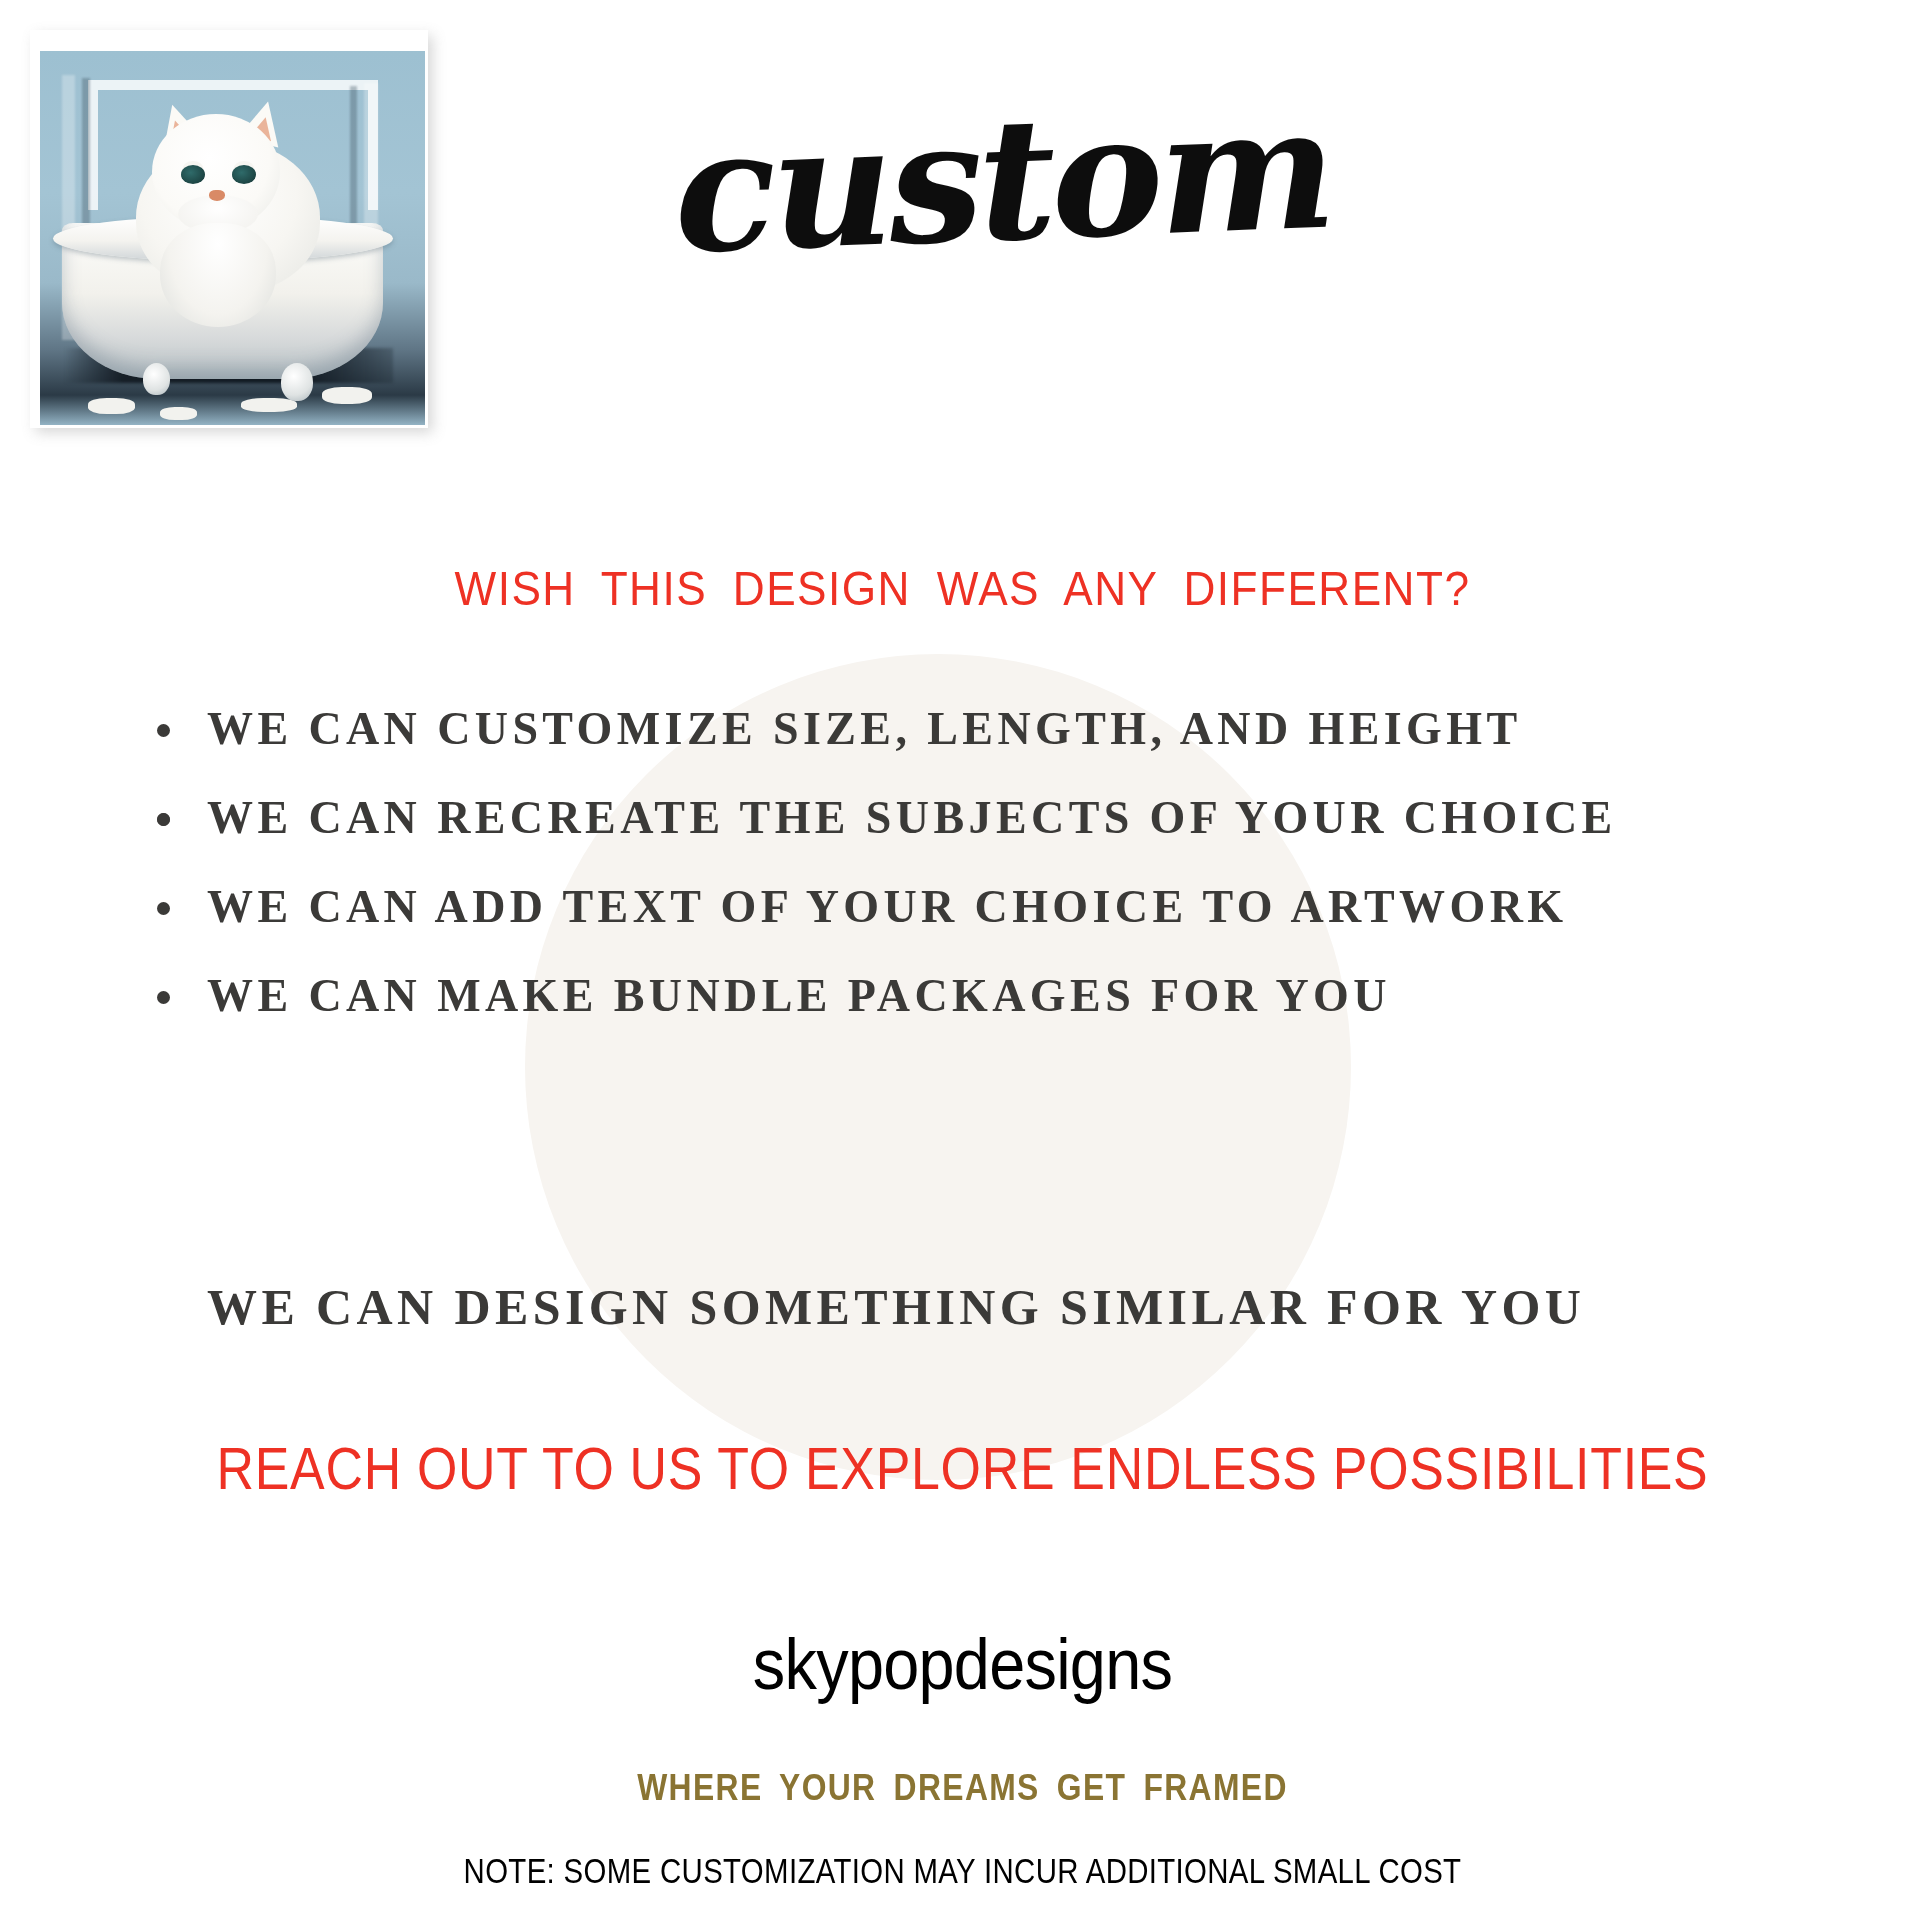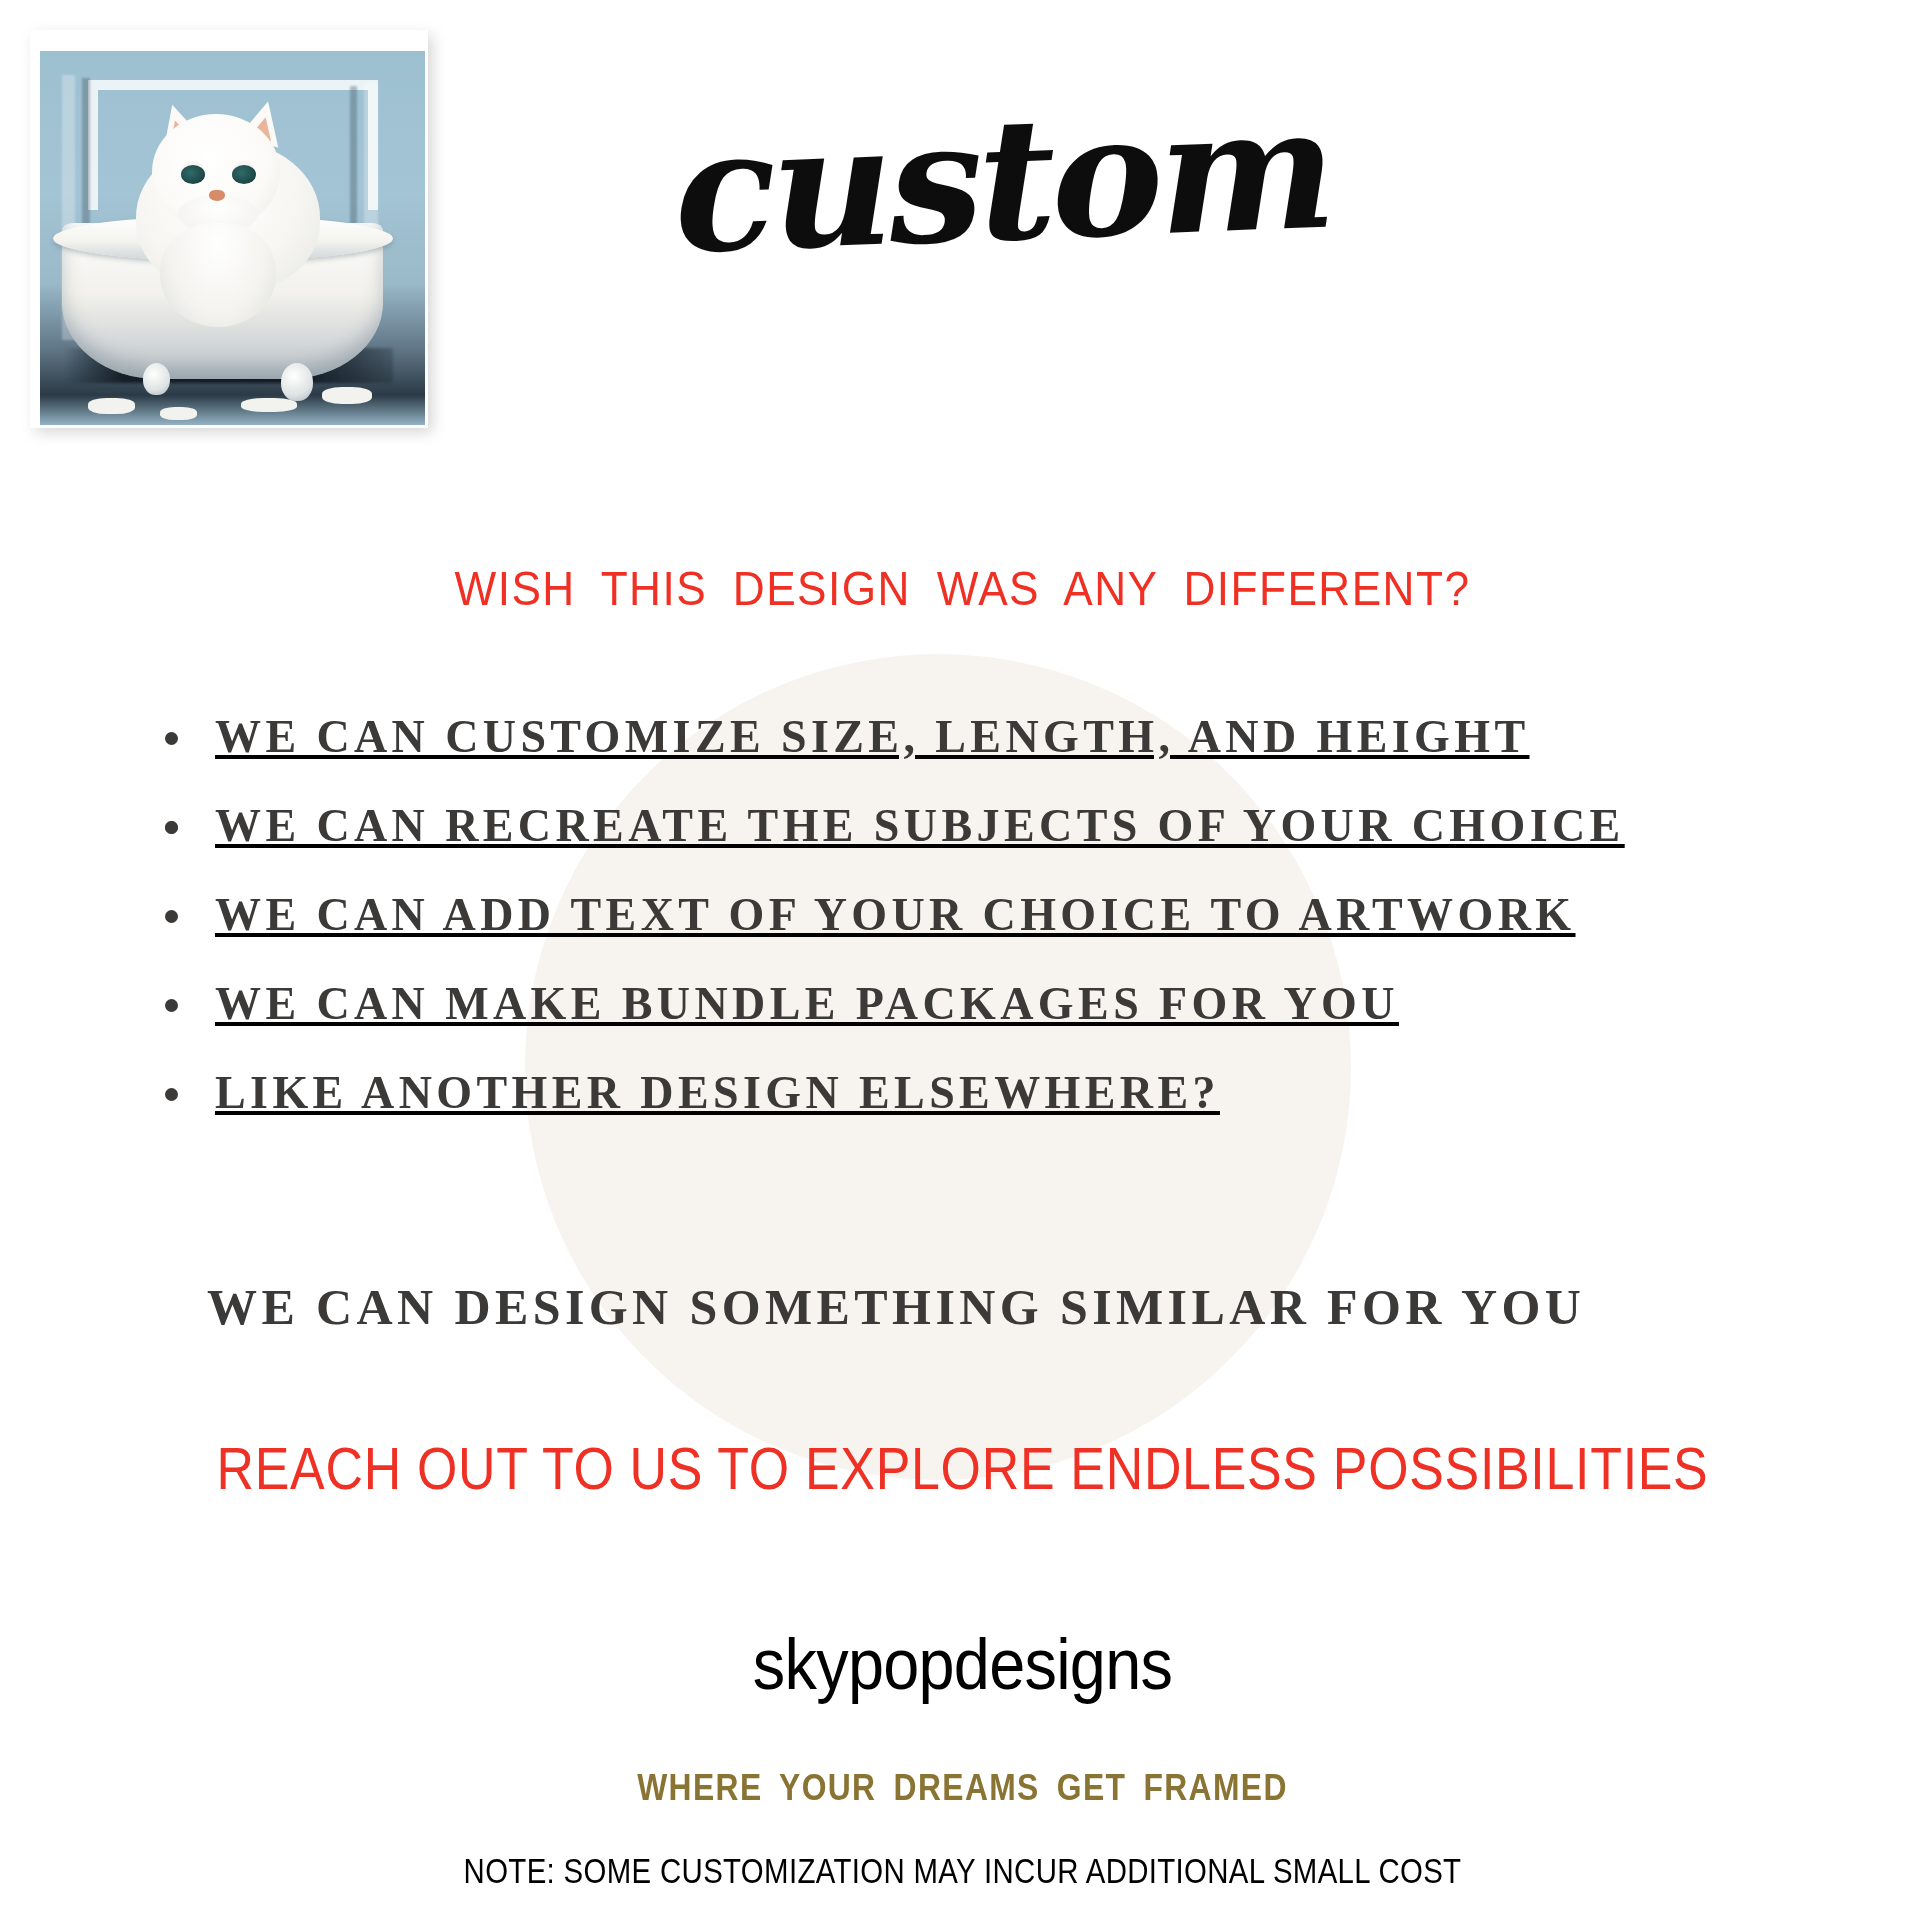--- a/index.html
+++ b/index.html
@@ -251,25 +251,24 @@
     transform: scaleX(0.92);
     z-index: 3;
   }
 
   
   #bullets {
     position: absolute;
     left: 152px;
     top: 706px;
     width: 1660px;
-    margin: 8px;
+    margin: 0;
     padding: 0;
     list-style: none;
     z-index: 3;
-    text-decoration: underline;
   }
   #bullets li {
     position: relative;
     padding-left: 55px;
     margin-bottom: 43px;
     font-family: "Liberation Serif", "DejaVu Serif", serif;
     font-weight: 700;
     font-size: 46px;
     line-height: 1.0;
     color: #3b3a38;
@@ -409,21 +408,20 @@
 
   <div id="script-word">custom</div>
   <div id="subhead">WISH  THIS  DESIGN  WAS ANY DIFFERENT?</div>
 
   <ul id="bullets">
     <li><span class="dot"></span><span>WE CAN CUSTOMIZE SIZE, LENGTH, AND HEIGHT</span></li>
     <li><span class="dot"></span></li>
     <li><span class="dot"></span><span>WE CAN RECREATE THE SUBJECTS OF YOUR CHOICE</span></li>
     <li><span class="dot"></span><span>WE CAN ADD TEXT OF YOUR CHOICE TO ARTWORK</span></li>
     <li><span class="dot"></span><span>WE CAN MAKE BUNDLE PACKAGES FOR YOU</span></li>
-    <li><span class="dot"></span><span>LIKE ANOTHER DESIGN ELSEWHERE?</span></li>
   </ul>
   <div id="tail-line">WE CAN DESIGN SOMETHING SIMILAR FOR YOU</div>
 
   <div id="cta">REACH OUT TO US TO EXPLORE ENDLESS POSSIBILITIES</div>
 
   <div id="brand">skypopdesigns</div>
   <div id="tagline">WHERE YOUR DREAMS GET FRAMED</div>
   <div id="note">NOTE: SOME CUSTOMIZATION MAY INCUR ADDITIONAL SMALL COST</div>
 
 </div>

